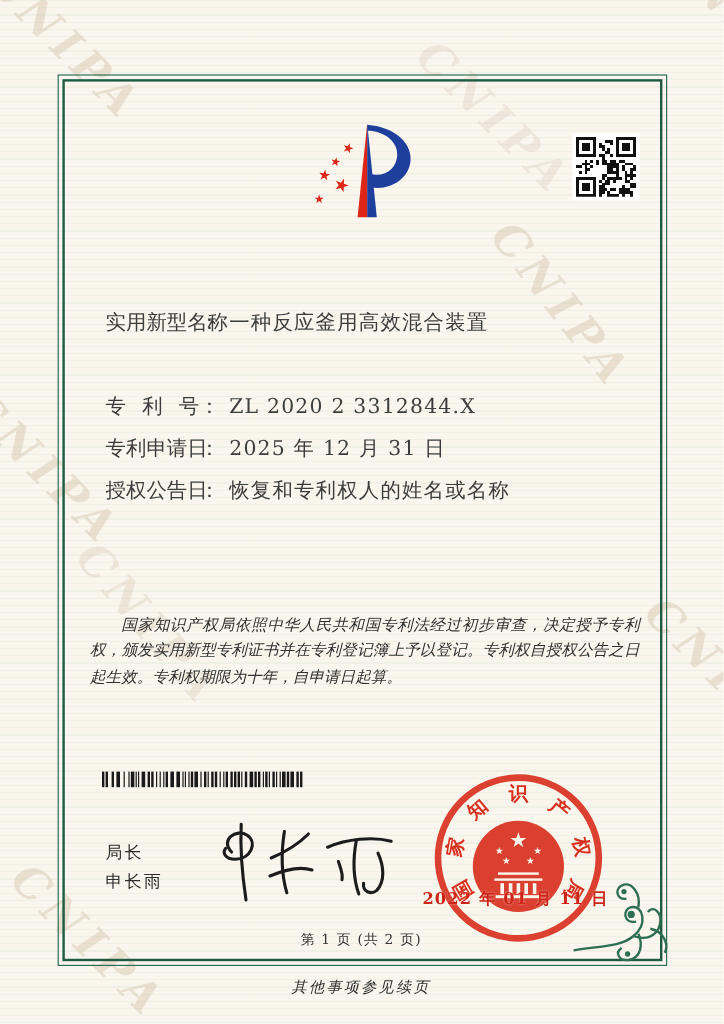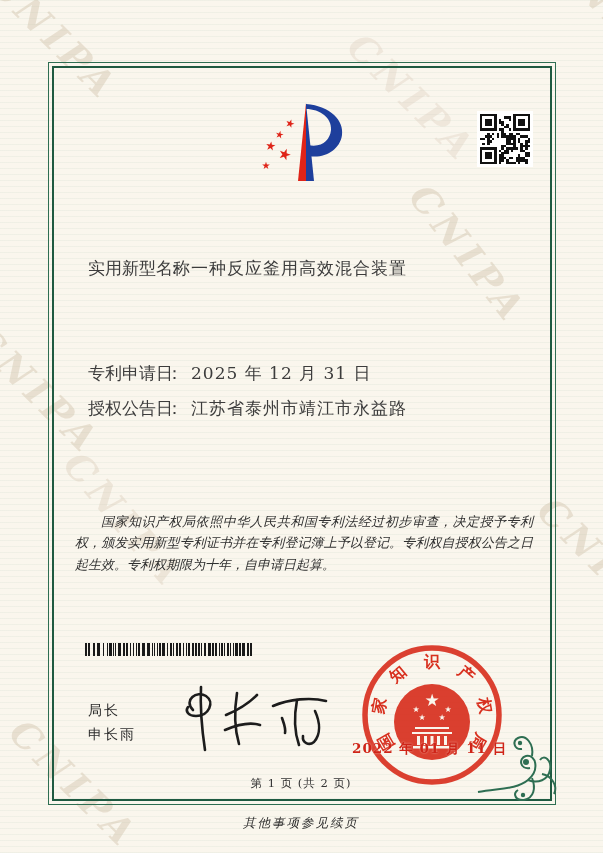--- a/index.html
+++ b/index.html
@@ -242,25 +242,28 @@
         <rect x="14" y="20" width="1" height="1" fill="#111"></rect>
         <rect x="16" y="20" width="1" height="1" fill="#111"></rect>
         <rect x="19" y="20" width="1" height="1" fill="#111"></rect>
       </svg>
   </div>
 
 
   <div class="row" style="top:257px">
     <span class="flabel">实用新型名称</span><span class="fcolon">：</span><span class="fvalue">一种反应釜用高效混合装置</span>
   </div>
+  <div class="row" style="top:327px">
+    <span class="flabel">专利号</span><span class="fcolon">：</span><span class="fvalue">ZL 2020 2 3312844.X</span>
+  </div>
   <div class="row" style="top:362px">
     <span class="flabel">专利申请日</span><span class="fcolon">：</span><span class="fvalue">2025 年 12 月 31 日</span>
   </div>
   <div class="row" style="top:397px">
-    <span class="flabel">授权公告日</span><span class="fcolon">：</span><span class="fvalue">江苏省泰州市靖江市永益路</span>
+    <span class="flabel">授权公告日</span><span class="fcolon">：</span><span class="fvalue">恢复和专利权人的姓名或名称</span>
   </div>
 
   <div class="legal">
     <p>国家知识产权局依照中华人民共和国专利法经过初步审查，决定授予专利权，颁发实用新型专利证书并在专利登记簿上予以登记。专利权自授权公告之日起生效。专利权期限为十年，自申请日起算。</p>
   </div>
 
   <div class="barcode" id="barcode">
       <div style="width: 2px; background: rgb(26, 26, 26); margin-right: 1px; flex: 0 0 auto;"></div>
       <div style="width: 2px; background: rgb(26, 26, 26); margin-right: 3px; flex: 0 0 auto;"></div>
       <div style="width: 2px; background: rgb(26, 26, 26); margin-right: 2px; flex: 0 0 auto;"></div>

